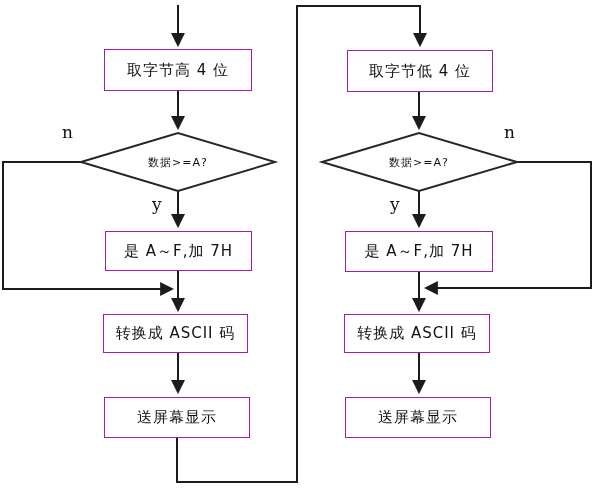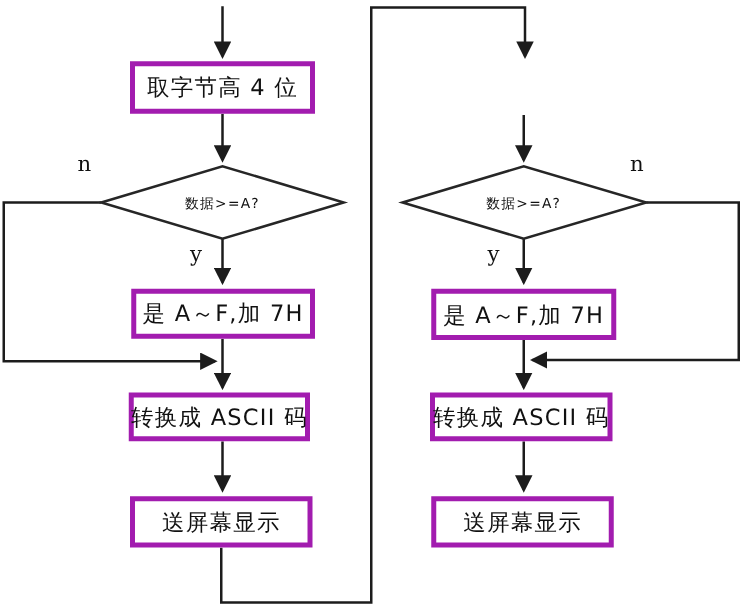--- a/index.html
+++ b/index.html
@@ -2,23 +2,23 @@
 <html><head>
 <meta charset="utf-8">
 <style>
   html,body { margin:0; padding:0; background:#ffffff; }
   #canvas {
     position:relative; width:600px; height:492px; background:#ffffff;
     font-family:"DejaVu Sans", sans-serif; color:#111111; overflow:hidden;
   }
   svg.wires { position:absolute; left:0; top:0; width:600px; height:492px; }
   .box {
-    position:absolute; border:4px solid #a21caf; background:#ffffff;
+    position:absolute; border:1px solid #a21caf; background:#ffffff;
     display:flex; align-items:center; justify-content:center;
-    font-size:18px; letter-spacing:1px; white-space:nowrap; box-sizing:border-box;
+    font-size:15px; letter-spacing:1px; white-space:nowrap; box-sizing:border-box;
   }
   .dtext {
     position:absolute; display:flex; align-items:center; justify-content:center;
     font-size:11px; letter-spacing:1px; white-space:nowrap;
   }
   .elabel {
     position:absolute; font-family:"DejaVu Serif", serif;
     font-size:17px; line-height:1; color:#111111;
   }
 </style>
@@ -60,20 +60,21 @@
   <div class="elabel" style="left:62px;  top:124px;">n</div>
 
   <div class="elabel" style="left:152px; top:196px;">y</div>
 
   <div class="box" style="left:105px; top:231px; width:147px; height:40px;">是 A～F,加 7H</div>
 
   <div class="box" style="left:103px; top:314px; width:145px; height:39px;">转换成 ASCII 码</div>
 
   <div class="box" style="left:104px; top:397px; width:146px; height:41px;">送屏幕显示</div>
 
+  <div class="box" style="left:347px; top:50px;  width:146px; height:42px;">取字节低 4 位</div>
 
   <div class="dtext" style="left:349px; top:148px; width:140px; height:28px;">数据&gt;=A?</div>
 
   <div class="elabel" style="left:504px; top:124px;">n</div>
 
   <div class="elabel" style="left:390px; top:196px;">y</div>
 
   <div class="box" style="left:345px; top:231px; width:148px; height:41px;">是 A～F,加 7H</div>
 
   <div class="box" style="left:344px; top:314px; width:146px; height:39px;">转换成 ASCII 码</div>

